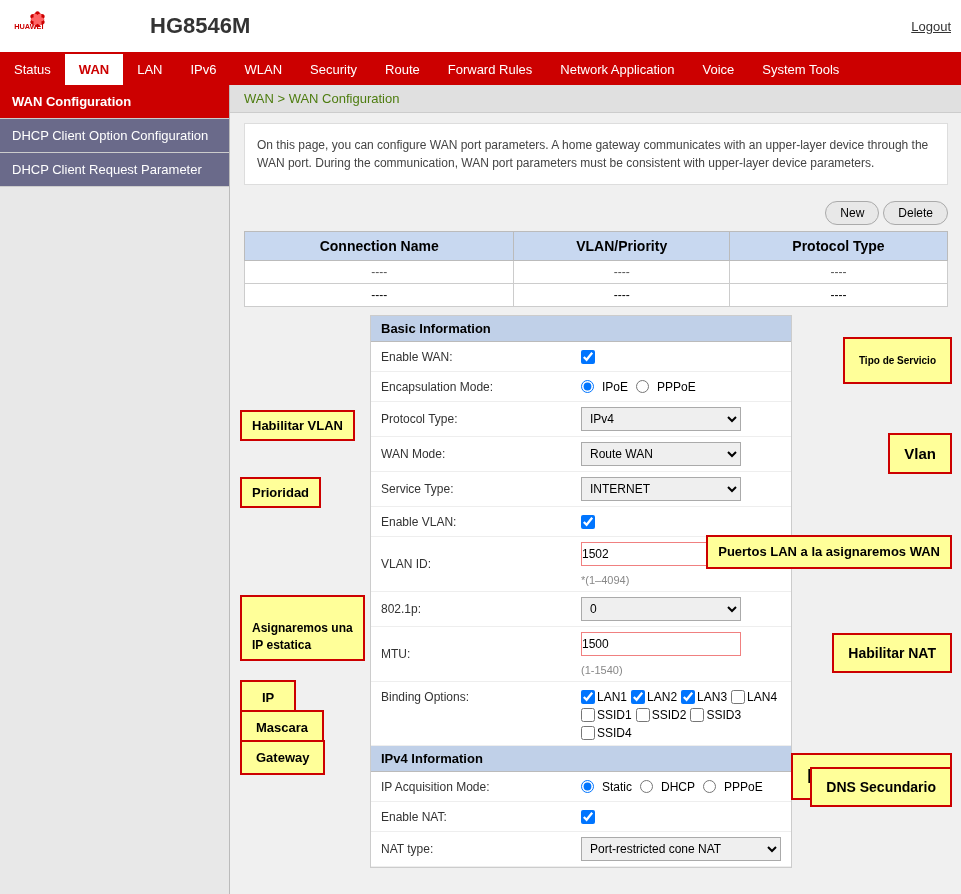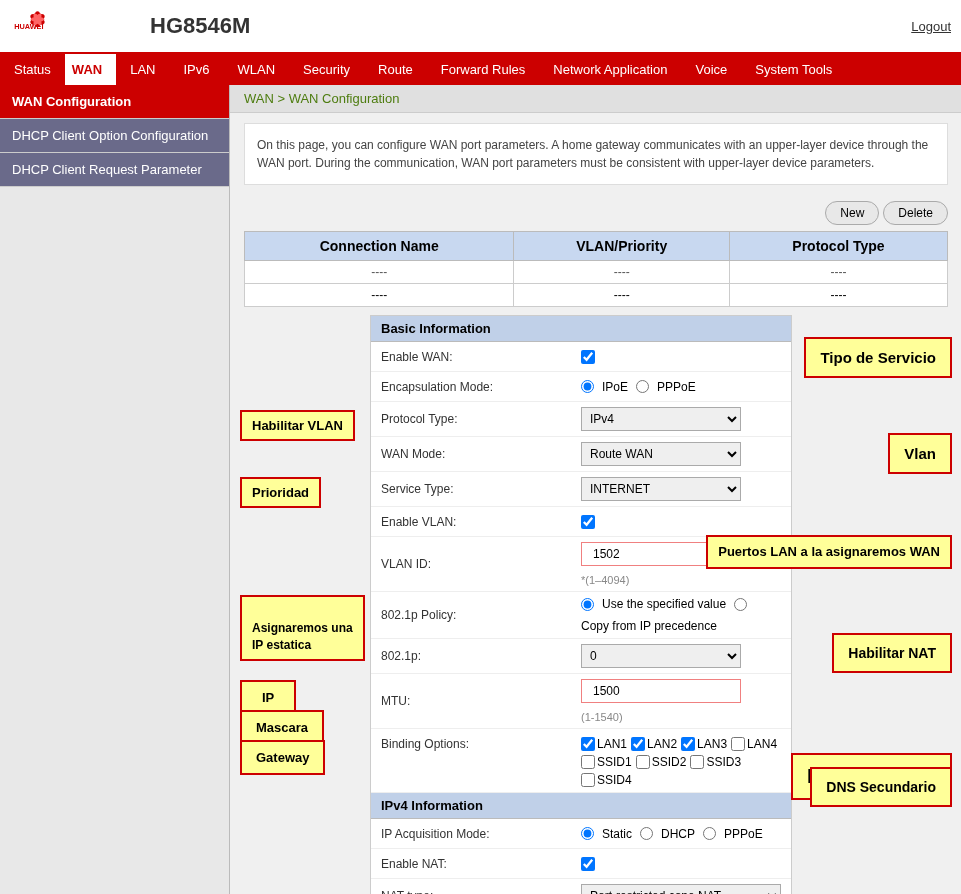--- a/index.html
+++ b/index.html
@@ -8,21 +8,21 @@
     
     .header { background: #fff; display: flex; align-items: center; padding: 6px 10px; border-bottom: 2px solid #cc0000; }
     .logo-area { display: flex; align-items: center; gap: 8px; min-width: 130px; }
     .logo-svg { width: 55px; height: 40px; }
     .model-title { font-size: 22px; font-weight: bold; color: #333; margin-left: 10px; }
     .logout-btn { margin-left: auto; color: #333; font-size: 13px; cursor: pointer; text-decoration: underline; }
 
     
     .nav { background: #cc0000; display: flex; align-items: center; padding: 0; }
     .nav-item { color: #fff; padding: 8px 14px; cursor: pointer; font-size: 13px; white-space: nowrap; }
-    .nav-item.active { background: #fff; color: #cc0000; font-weight: bold; padding-left: 7px; }
+    .nav-item.active { background: #fff; color: #cc0000; font-weight: bold; }
 
     
     .page { display: flex; min-height: 820px; }
 
     
     .sidebar { background: #e8e8e8; width: 230px; min-width: 230px; border-right: 1px solid #bbb; }
     .sidebar-item { padding: 9px 12px; cursor: pointer; font-size: 13px; border-bottom: 1px solid #ccc; }
     .sidebar-item.active { background: #cc0000; color: #fff; font-weight: bold; }
     .sidebar-item:not(.active) { background: #6a6a8a; color: #fff; }
 
@@ -44,21 +44,21 @@
     .config-table th { background: #c8d8f0; padding: 6px 10px; text-align: center; border: 1px solid #bbb; font-size: 14px; }
     .config-table td { padding: 4px 10px; border: 1px solid #ccc; text-align: center; font-size: 12px; }
     .config-table .dashes { text-align: center; color: #555; }
 
     
     .form-area { background: #fff; margin: 0 14px 10px 14px; border: 1px solid #ccc; }
     .section-header { background: #c0d0e8; padding: 5px 10px; font-weight: bold; font-size: 13px; border-bottom: 1px solid #bbb; }
     .form-row { display: flex; align-items: center; padding: 5px 10px; border-bottom: 1px solid #eee; min-height: 30px; }
     .form-label { width: 200px; min-width: 180px; font-size: 12px; color: #333; }
     .form-control { flex: 1; display: flex; align-items: center; gap: 8px; flex-wrap: wrap; }
-    input[type="text"], input[type="number"] { padding: 3px 11px; border: 1px solid #f08080; font-size: 12px; height: 24px; width: 160px; }
+    input[type="text"], input[type="number"] { padding: 3px 0; border: 1px solid #f08080; font-size: 12px; height: 24px; width: 160px; }
     select { padding: 2px 4px; border: 1px solid #aaa; font-size: 12px; height: 24px; min-width: 160px; }
     input[type="checkbox"] { width: 14px; height: 14px; cursor: pointer; }
     input[type="radio"] { cursor: pointer; }
     .radio-label, .checkbox-label { font-size: 12px; cursor: pointer; }
     .hint { font-size: 11px; color: #888; }
 
     
     .annotation { position: absolute; background: #ffff99; border: 2px solid #cc0000; padding: 6px 10px; font-size: 13px; font-weight: bold; color: #000; z-index: 10; }
 
     
@@ -138,21 +138,21 @@
         <tr>
           <td>----</td>
           <td>----</td>
           <td>----</td>
         </tr>
       </tbody>
     </table>
 
     <div class="content-wrapper" style="position:relative;">
 
-      <div class="annotation" style="top:22px; right:10px; font-size:15px; padding:10px 14px;">
+      <div class="annotation" style="top:22px; right:10px; font-size:10px; padding:16px 14px;">
         <span>Tipo de Servicio</span>
       </div>
 
       <div class="annotation" style="top:95px; left:10px; font-size:13px;">
         <span>Habilitar VLAN</span>
       </div>
 
       <div class="annotation" style="top:118px; right:10px; font-size:15px; padding:10px 14px;">
         <span>Vlan</span>
       </div>
@@ -257,29 +257,20 @@
         </div>
 
         <div class="form-row">
           <div class="form-label">VLAN ID:</div>
           <div class="form-control">
             <input type="text" value="1502" style="border-color: rgb(240, 128, 128);">
             <span class="hint">*(1–4094)</span>
           </div>
         </div>
 
-        <div class="form-row">
-          <div class="form-label">802.1p Policy:</div>
-          <div class="form-control">
-            <input type="radio" name="policy8021p" checked="" style="">
-            <span class="radio-label">Use the specified value</span>
-            <input type="radio" name="policy8021p" style="">
-            <span class="radio-label">Copy from IP precedence</span>
-          </div>
-        </div>
 
         <div class="form-row">
           <div class="form-label">802.1p:</div>
           <div class="form-control">
             <select>
               <option selected="">0</option>
               <option>1</option><option>2</option><option>3</option>
               <option>4</option><option>5</option><option>6</option><option>7</option>
             </select>
           </div>

